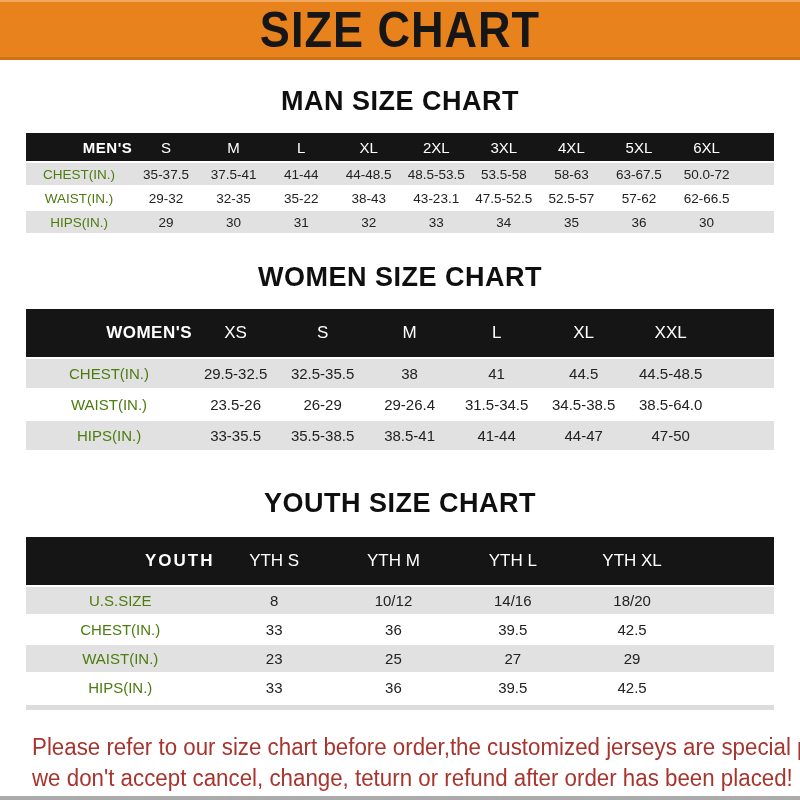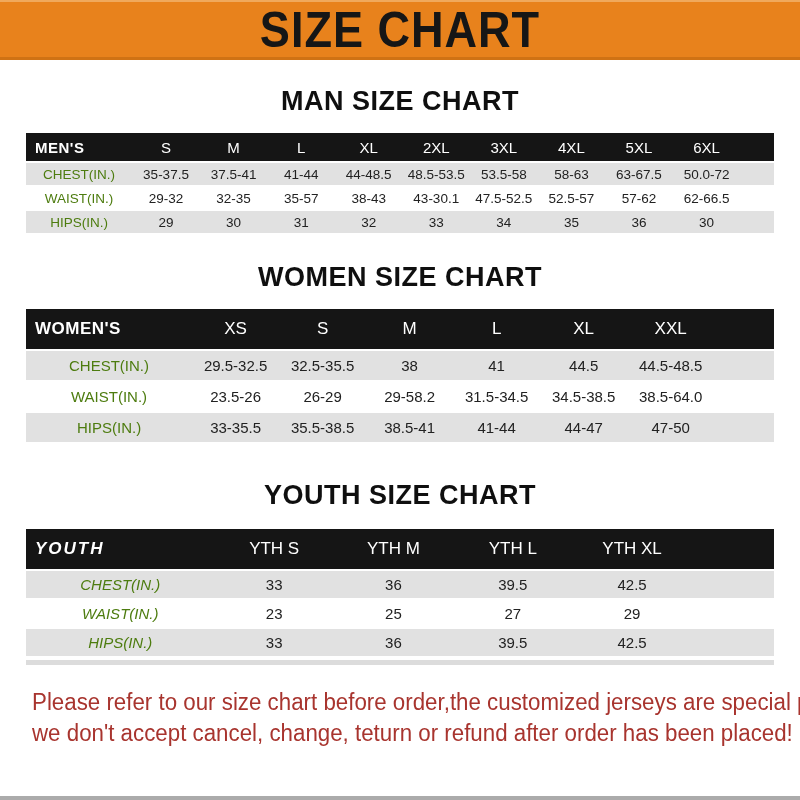--- a/index.html
+++ b/index.html
@@ -34,44 +34,44 @@
     table-layout:fixed;
   }
   #table-men{margin-top:14px;}
   #table-women{margin-top:14px;}
   #table-youth{margin-top:16px;}
   thead th{
     background:var(--band);color:#ffffff;font-weight:normal;text-align:center;
     vertical-align:middle;padding:0;
   }
   thead th.band-label{
-    text-align:left;padding-left:9px;font-weight:bold;font-size:19px;letter-spacing:0.5px;
+    text-align:right;padding-left:9px;font-weight:bold;font-size:19px;letter-spacing:0.5px;
   }
   #table-youth thead th.band-label{letter-spacing:2px;}
   #table-men thead tr{height:28px;}
   #table-men thead th{font-size:15px;}
-  #table-women thead tr, #table-youth thead tr{height:40px;}
+  #table-women thead tr, #table-youth thead tr{height:48px;}
   #table-women thead th, #table-youth thead th{font-size:17px;}
   tbody td{
     text-align:center;vertical-align:middle;color:#222222;padding:0;background:#ffffff;
   }
   tbody tr:nth-child(odd) td{background:var(--gray);}
   tbody td:first-child{color:#4d7c0f;}
   #table-men tbody tr{height:22px;}
   #table-men tbody td{font-size:13.5px;}
   #table-women tbody tr{height:29px;}
   #table-women tbody td{font-size:15px;}
   #table-youth tbody tr{height:27px;}
   #table-youth tbody td{font-size:15px;}
   
   #table-men th:first-child, #table-men td:first-child{width:13%;}
   #table-men .spacer{width:4.5%;}
   #table-women th:first-child, #table-women td:first-child{width:21%;}
   #table-women .spacer{width:8%;}
-  #table-youth th:first-child, #table-youth td:first-child{width:24%;font-style:italic;}
+  #table-youth th:first-child, #table-youth td:first-child{width:24%;}
   #table-youth .spacer{width:11%;}
   .youth-endbar{
     width:748px;height:5px;background:#dcdcdc;margin:2px 0 0 26px;
   }
   .disclaimer{margin:22px 0 0 32px;}
   .disclaimer p{
     margin:0;font-size:23px;line-height:31px;color:var(--red);
     transform-origin:left center;transform:scaleX(0.97);white-space:nowrap;
   }
   .bottom-bar{
@@ -113,23 +113,23 @@
         <td>53.5-58</td>
         <td>58-63</td>
         <td>63-67.5</td>
         <td>50.0-72</td>
         <td class="spacer"></td>
       </tr>
       <tr>
         <td>WAIST(IN.)</td>
         <td>29-32</td>
         <td>32-35</td>
-        <td>35-57</td>
+        <td>35-22</td>
         <td>38-43</td>
-        <td>43-30.1</td>
+        <td>43-23.1</td>
         <td>47.5-52.5</td>
         <td>52.5-57</td>
         <td>57-62</td>
         <td>62-66.5</td>
         <td class="spacer"></td>
       </tr>
       <tr>
         <td>HIPS(IN.)</td>
         <td>29</td>
         <td>30</td>
@@ -167,21 +167,21 @@
         <td>38</td>
         <td>41</td>
         <td>44.5</td>
         <td>44.5-48.5</td>
         <td class="spacer"></td>
       </tr>
       <tr>
         <td>WAIST(IN.)</td>
         <td>23.5-26</td>
         <td>26-29</td>
-        <td>29-58.2</td>
+        <td>29-26.4</td>
         <td>31.5-34.5</td>
         <td>34.5-38.5</td>
         <td>38.5-64.0</td>
         <td class="spacer"></td>
       </tr>
       <tr>
         <td>HIPS(IN.)</td>
         <td>33-35.5</td>
         <td>35.5-38.5</td>
         <td>38.5-41</td>
@@ -200,20 +200,28 @@
         <th class="band-label">YOUTH</th>
         <th>YTH S</th>
         <th>YTH M</th>
         <th>YTH L</th>
         <th>YTH XL</th>
         <th class="spacer"></th>
       </tr>
     </thead>
     <tbody>
       <tr>
+        <td>U.S.SIZE</td>
+        <td>8</td>
+        <td>10/12</td>
+        <td>14/16</td>
+        <td>18/20</td>
+        <td class="spacer"></td>
+      </tr>
+      <tr>
         <td>CHEST(IN.)</td>
         <td>33</td>
         <td>36</td>
         <td>39.5</td>
         <td>42.5</td>
         <td class="spacer"></td>
       </tr>
       <tr>
         <td>WAIST(IN.)</td>
         <td>23</td>

